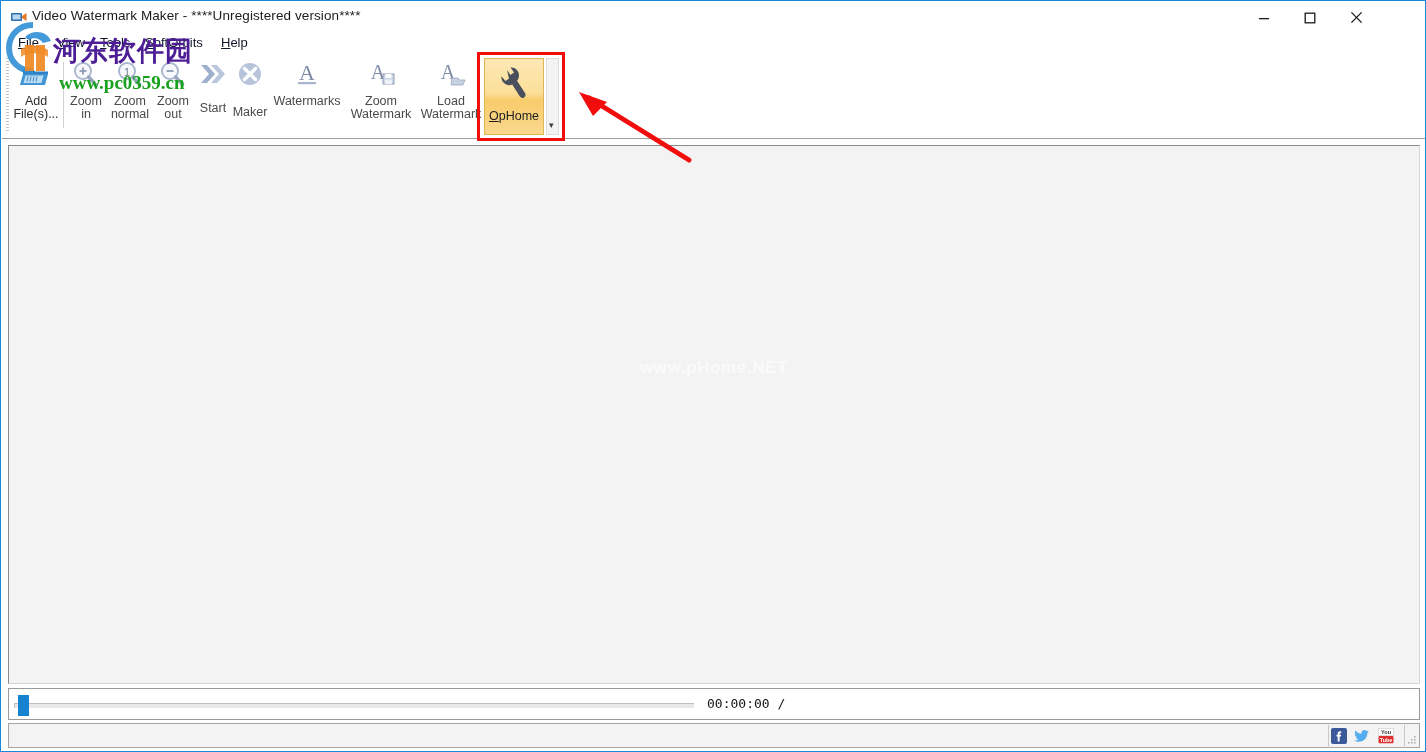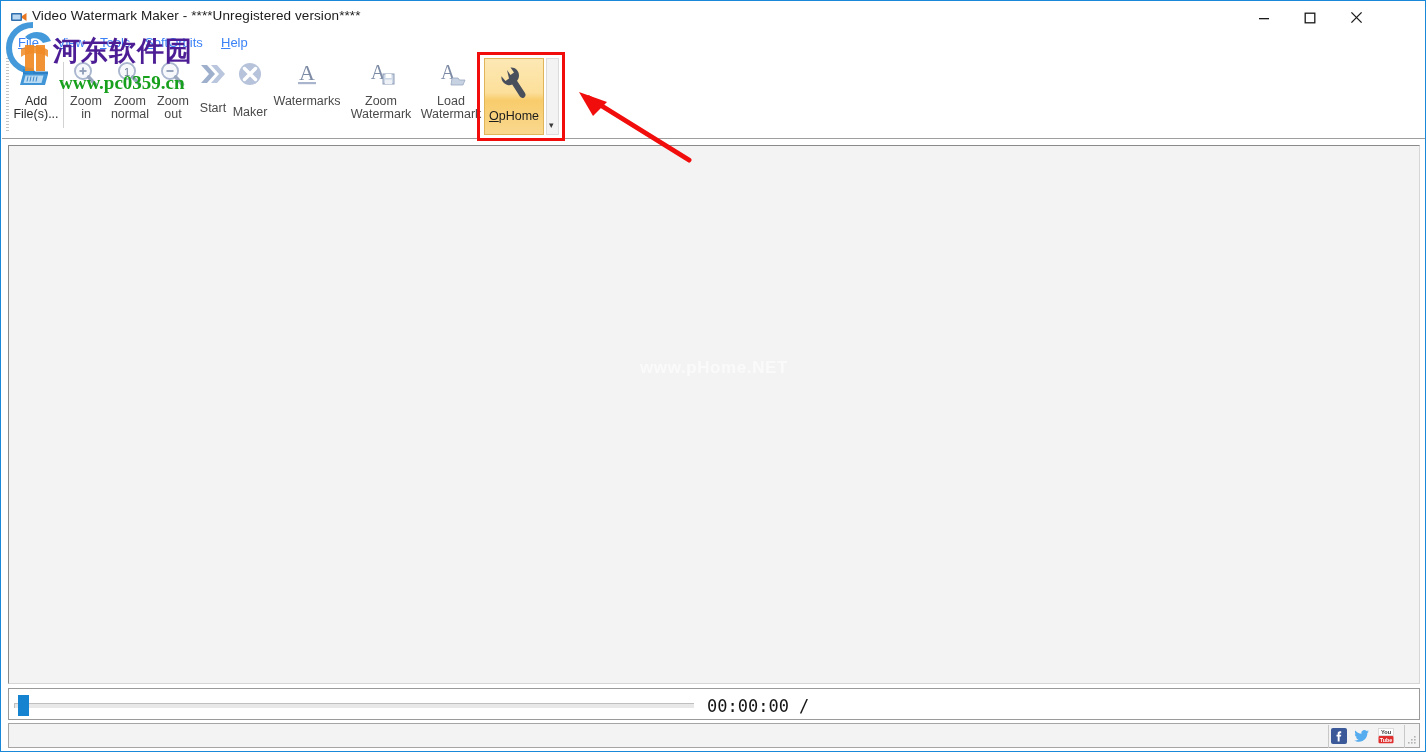--- a/index.html
+++ b/index.html
@@ -65,21 +65,21 @@
   #menu-bar {
     position: absolute;
     left: 1px; top: 31px;
     width: 1424px; height: 20px;
     background: #ffffff;
   }
   .menu-item {
     position: absolute;
     top: 2px;
     font-size: 13px;
-    color: #3b82f6;
+    color: #0f172a;
     white-space: nowrap;
     cursor: default;
     padding: 1px 3px;
   }
   .menu-item u { text-decoration: underline; }
 
   
   #toolbar {
     position: absolute;
     left: 1px; top: 51px;
@@ -230,21 +230,21 @@
     position: absolute;
     left: 4px; top: 1px;
     width: 11px; height: 21px;
     background: #1683d0;
     cursor: default;
   }
   #time-display {
     position: absolute;
     left: 698px; top: 7px;
     font-family: "DejaVu Sans Mono", monospace;
-    font-size: 17px;
+    font-size: 13px;
     color: #151515;
     white-space: nowrap;
   }
 
   
   #status-bar {
     position: absolute;
     left: 7px; top: 722px;
     width: 1412px; height: 25px;
     background: #f3f3f3;

